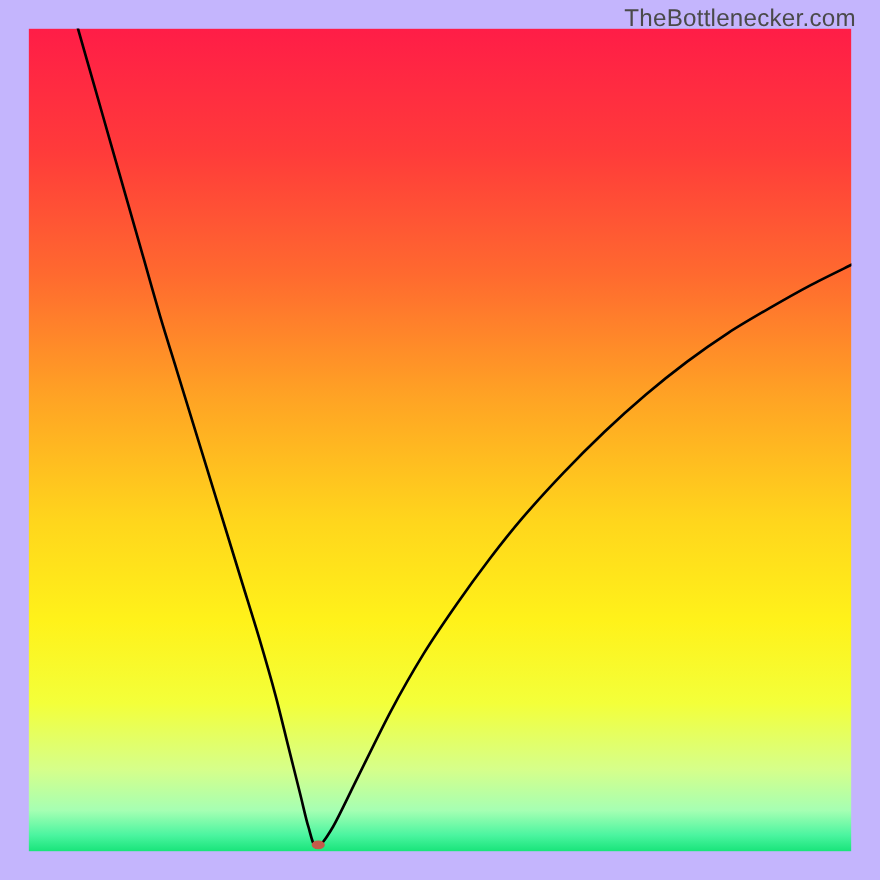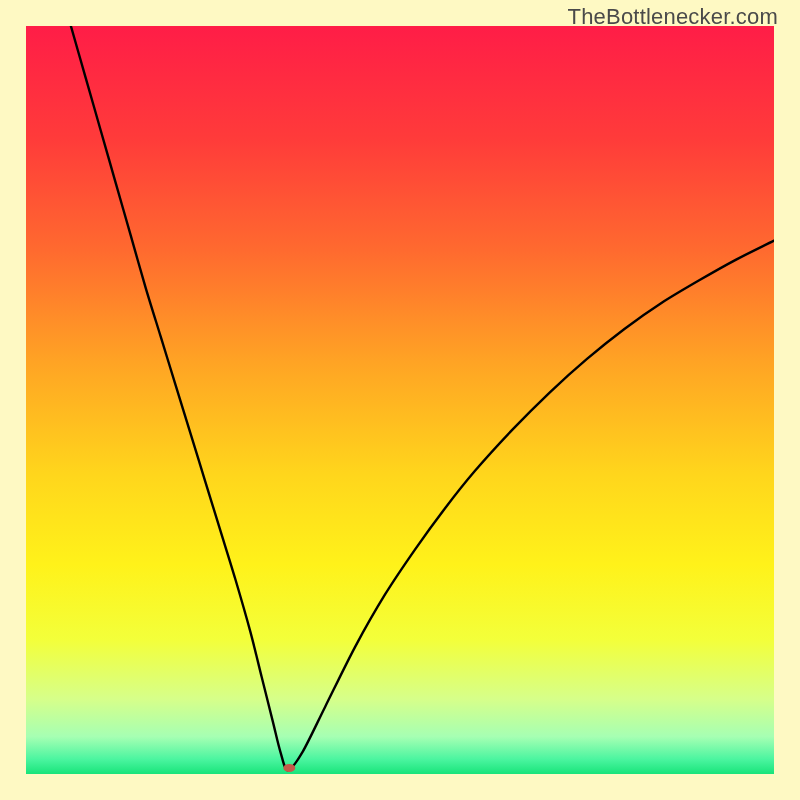--- a/index.html
+++ b/index.html
@@ -1,20 +1,20 @@
 <!DOCTYPE html>
 <html><head>
 <meta charset="utf-8">
 <style>
   * { margin: 0; padding: 0; box-sizing: border-box; }
   html, body { width: 800px; height: 800px; overflow: hidden; }
   .frame {
     width: 800px;
     height: 800px;
-    background: #fef9c3;
+    background: #c4b5fd;
     position: relative;
   }
   .watermark {
     position: absolute;
     top: 4px;
     right: 22px;
     font-family: Arial, Helvetica, sans-serif;
     font-size: 22px;
     color: #4a4a4a;
     font-weight: 500;

